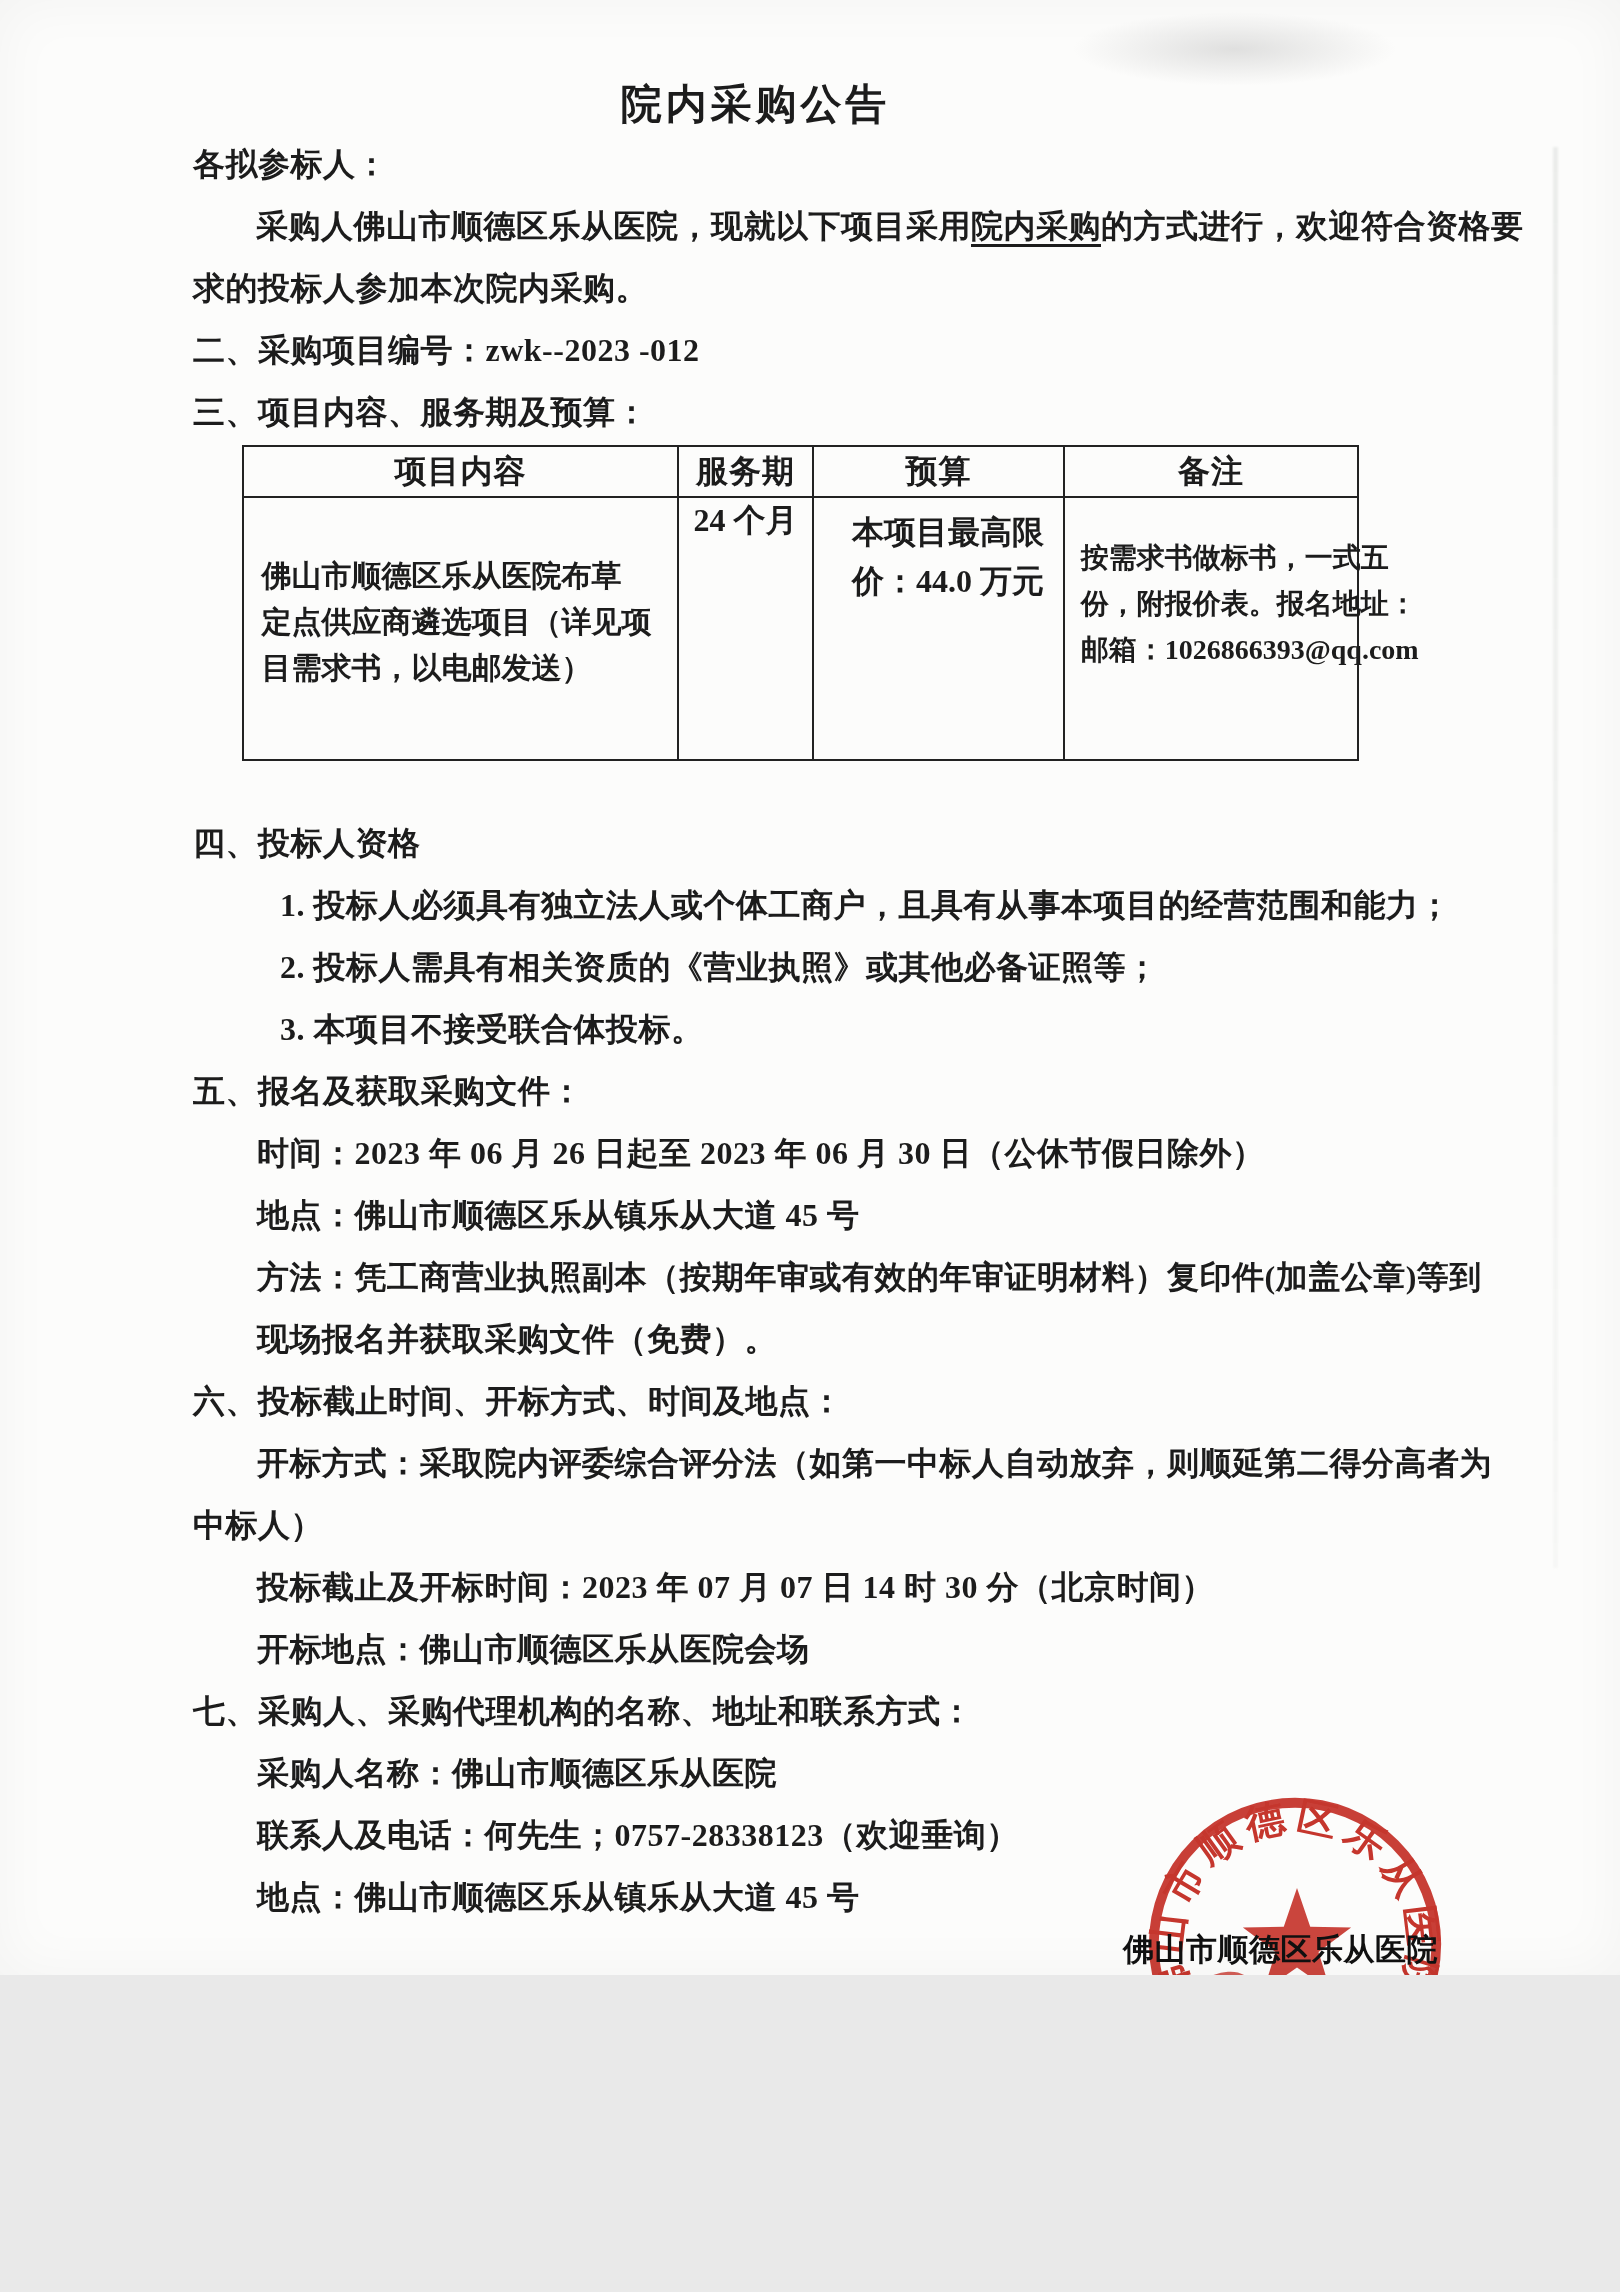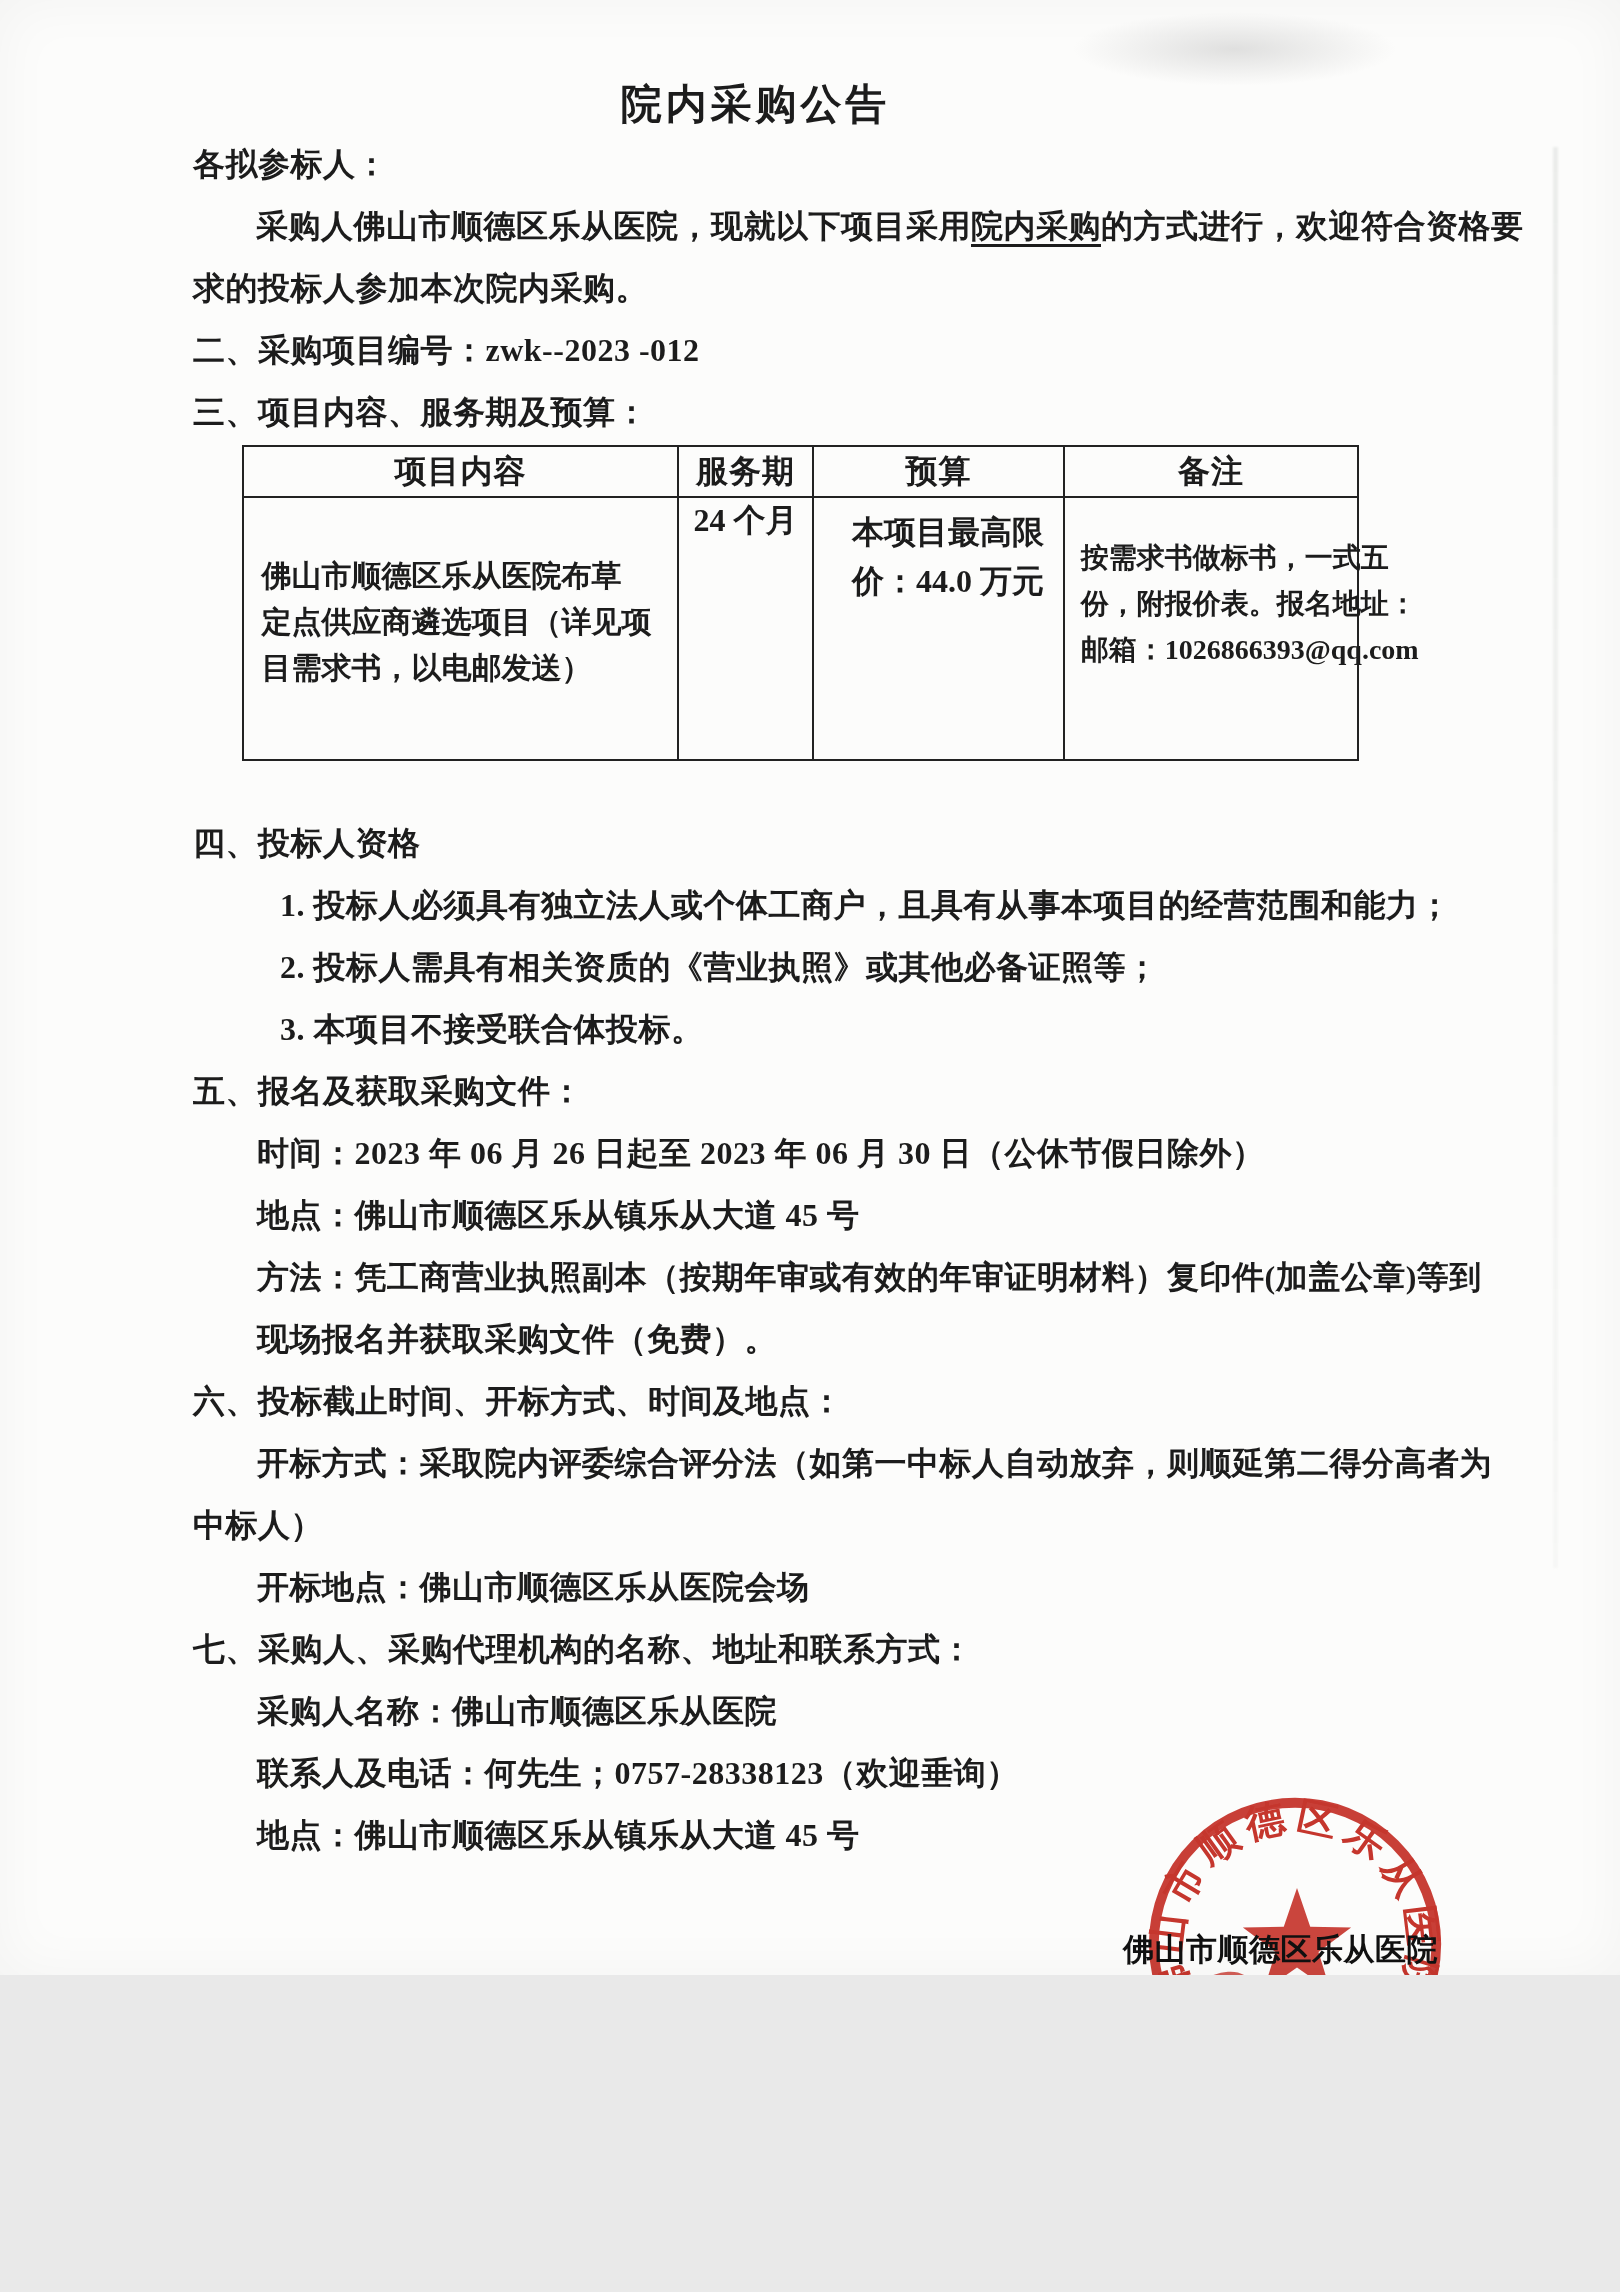--- a/index.html
+++ b/index.html
@@ -143,20 +143,21 @@
 
     <div class="line sec">五、报名及获取采购文件：</div>
     <div class="line ind1">时间：2023 年 06 月 26 日起至 2023 年 06 月 30 日（公休节假日除外）</div>
     <div class="line ind1">地点：佛山市顺德区乐从镇乐从大道 45 号</div>
     <div class="line ind1">方法：凭工商营业执照副本（按期年审或有效的年审证明材料）复印件(加盖公章)等到</div>
     <div class="line ind1">现场报名并获取采购文件（免费）。</div>
 
     <div class="line sec">六、投标截止时间、开标方式、时间及地点：</div>
     <div class="line ind1">开标方式：采取院内评委综合评分法（如第一中标人自动放弃，则顺延第二得分高者为</div>
     <div class="line">中标人）</div>
+    <div class="line ind1">投标截止及开标时间：2023 年 07 月 07 日 14 时 30 分（北京时间）</div>
     <div class="line ind1">开标地点：佛山市顺德区乐从医院会场</div>
 
     <div class="line sec">七、采购人、采购代理机构的名称、地址和联系方式：</div>
     <div class="line ind1">采购人名称：佛山市顺德区乐从医院</div>
     <div class="line ind1">联系人及电话：何先生；0757-28338123（欢迎垂询）</div>
     <div class="line ind1">地点：佛山市顺德区乐从镇乐从大道 45 号</div>
   </div>
 
   <div class="stamp">
     <svg class="seal-svg" width="304" height="304" viewBox="0 0 310 310">

